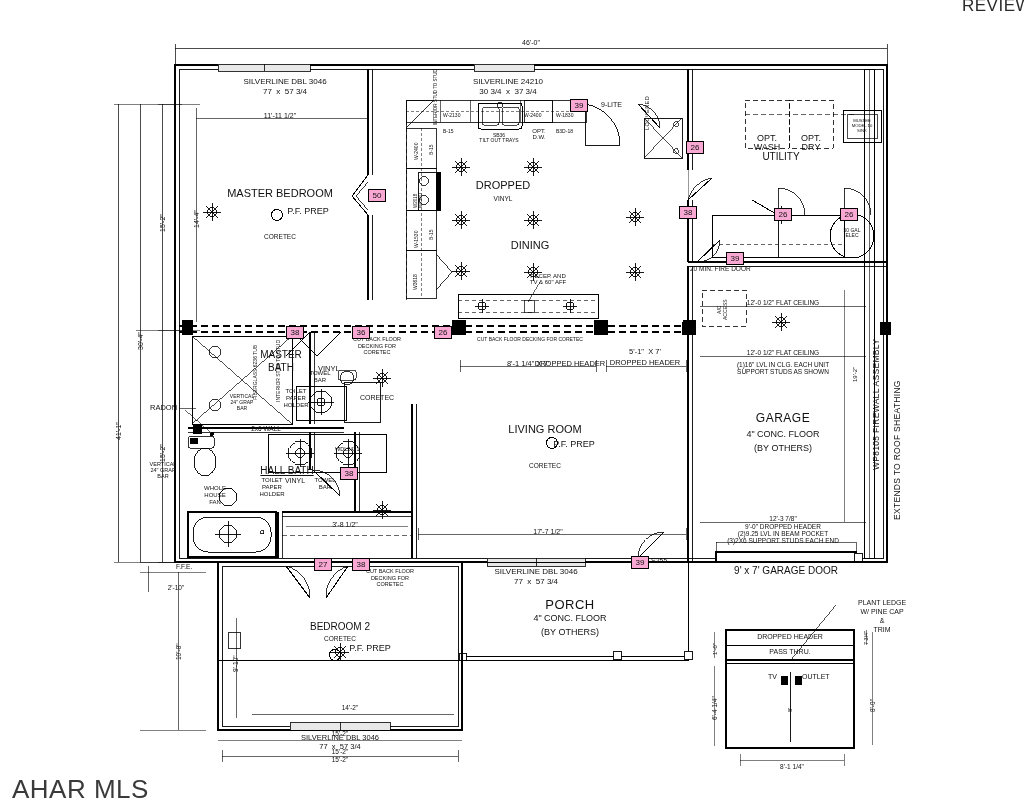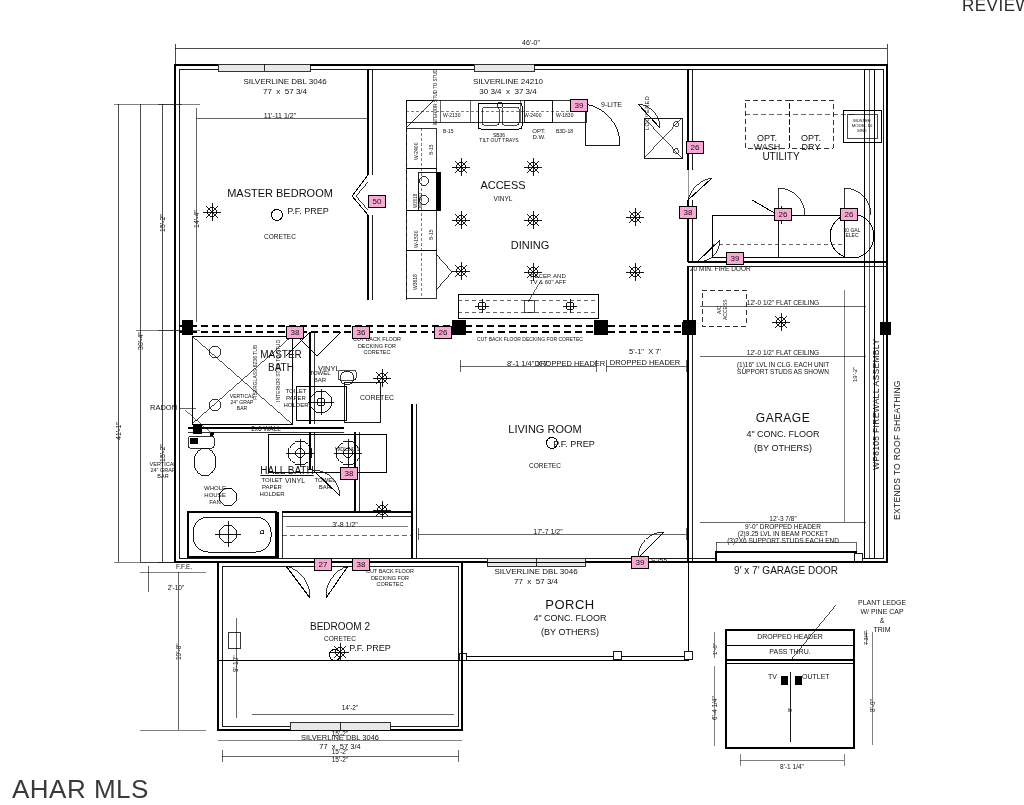--- a/index.html
+++ b/index.html
@@ -480,21 +480,21 @@
 
 <div class="lbl rot90" style="left:115px;top:440px;font-size:7px;">41'-1"</div>
 <div class="lbl rot90" style="left:137px;top:350px;font-size:7px;">30'-4"</div>
 <div class="lbl rot90" style="left:159px;top:232px;font-size:7px;">15'-2"</div>
 <div class="lbl rot90" style="left:159px;top:462px;font-size:7px;">15'-2"</div>
 <div class="lbl" style="left:150px;top:404px;font-size:7.5px;">RADON</div>
 <div class="lbl ctr" style="left:163px;top:462px;font-size:5.5px;text-align:center;">VERTICAL
 24" GRAP
 BAR</div>
 
-<div class="lbl ctr" style="left:503px;top:180px;font-size:11px;">ACCESS</div>
+<div class="lbl ctr" style="left:503px;top:180px;font-size:11px;">DROPPED</div>
 <div class="lbl ctr" style="left:503px;top:196px;font-size:6.5px;">VINYL</div>
 <div class="lbl ctr" style="left:530px;top:240px;font-size:11px;">DINING</div>
 <div class="lbl ctr" style="left:499px;top:133px;font-size:5px;">SB36
 TILT OUT TRAYS</div>
 <div class="lbl ctr" style="left:539px;top:128px;font-size:6px;">OPT.
 D.W.</div>
 <div class="lbl ctr" style="left:548px;top:273px;font-size:6px;text-align:center;">RECEP. AND
 TV &amp; 60" AFF</div>
 
 <div class="lbl" style="left:443px;top:113px;font-size:5px;">W-2130</div>
@@ -625,21 +625,21 @@
 <div class="lbl rot90" style="left:712px;top:720px;font-size:6.5px;">6'-4 1/4"</div>
 <div class="lbl rot90" style="left:870px;top:712px;font-size:6.5px;">8'-0"</div>
 <div class="lbl rot90" style="left:712px;top:655px;font-size:6px;">1'-0"</div>
 <div class="lbl rot90" style="left:864px;top:645px;font-size:5.5px;">7 3/4"</div>
 <div class="lbl rot90" style="left:787px;top:712px;font-size:6px;">8'</div>
 <div class="lbl" style="left:858px;top:598px;font-size:7px;text-align:center;line-height:9px;">PLANT LEDGE
 W/ PINE CAP
 &amp;
 TRIM</div>
 
-<div class="tagbox" style="left:368px;top:195px;width:16px;">50</div>
+<div class="tagbox" style="left:368px;top:189px;width:16px;">50</div>
 <div class="tagbox" style="left:570px;top:99px;width:16px;">39</div>
 <div class="tagbox" style="left:686px;top:141px;width:16px;">26</div>
 <div class="tagbox" style="left:774px;top:208px;width:16px;">26</div>
 <div class="tagbox" style="left:840px;top:208px;width:16px;">26</div>
 <div class="tagbox" style="left:679px;top:206px;width:16px;">38</div>
 <div class="tagbox" style="left:726px;top:252px;width:16px;">39</div>
 <div class="tagbox" style="left:286px;top:326px;width:16px;">38</div>
 <div class="tagbox" style="left:352px;top:326px;width:16px;">36</div>
 <div class="tagbox" style="left:434px;top:326px;width:16px;">26</div>
 <div class="tagbox" style="left:340px;top:467px;width:16px;">38</div>

